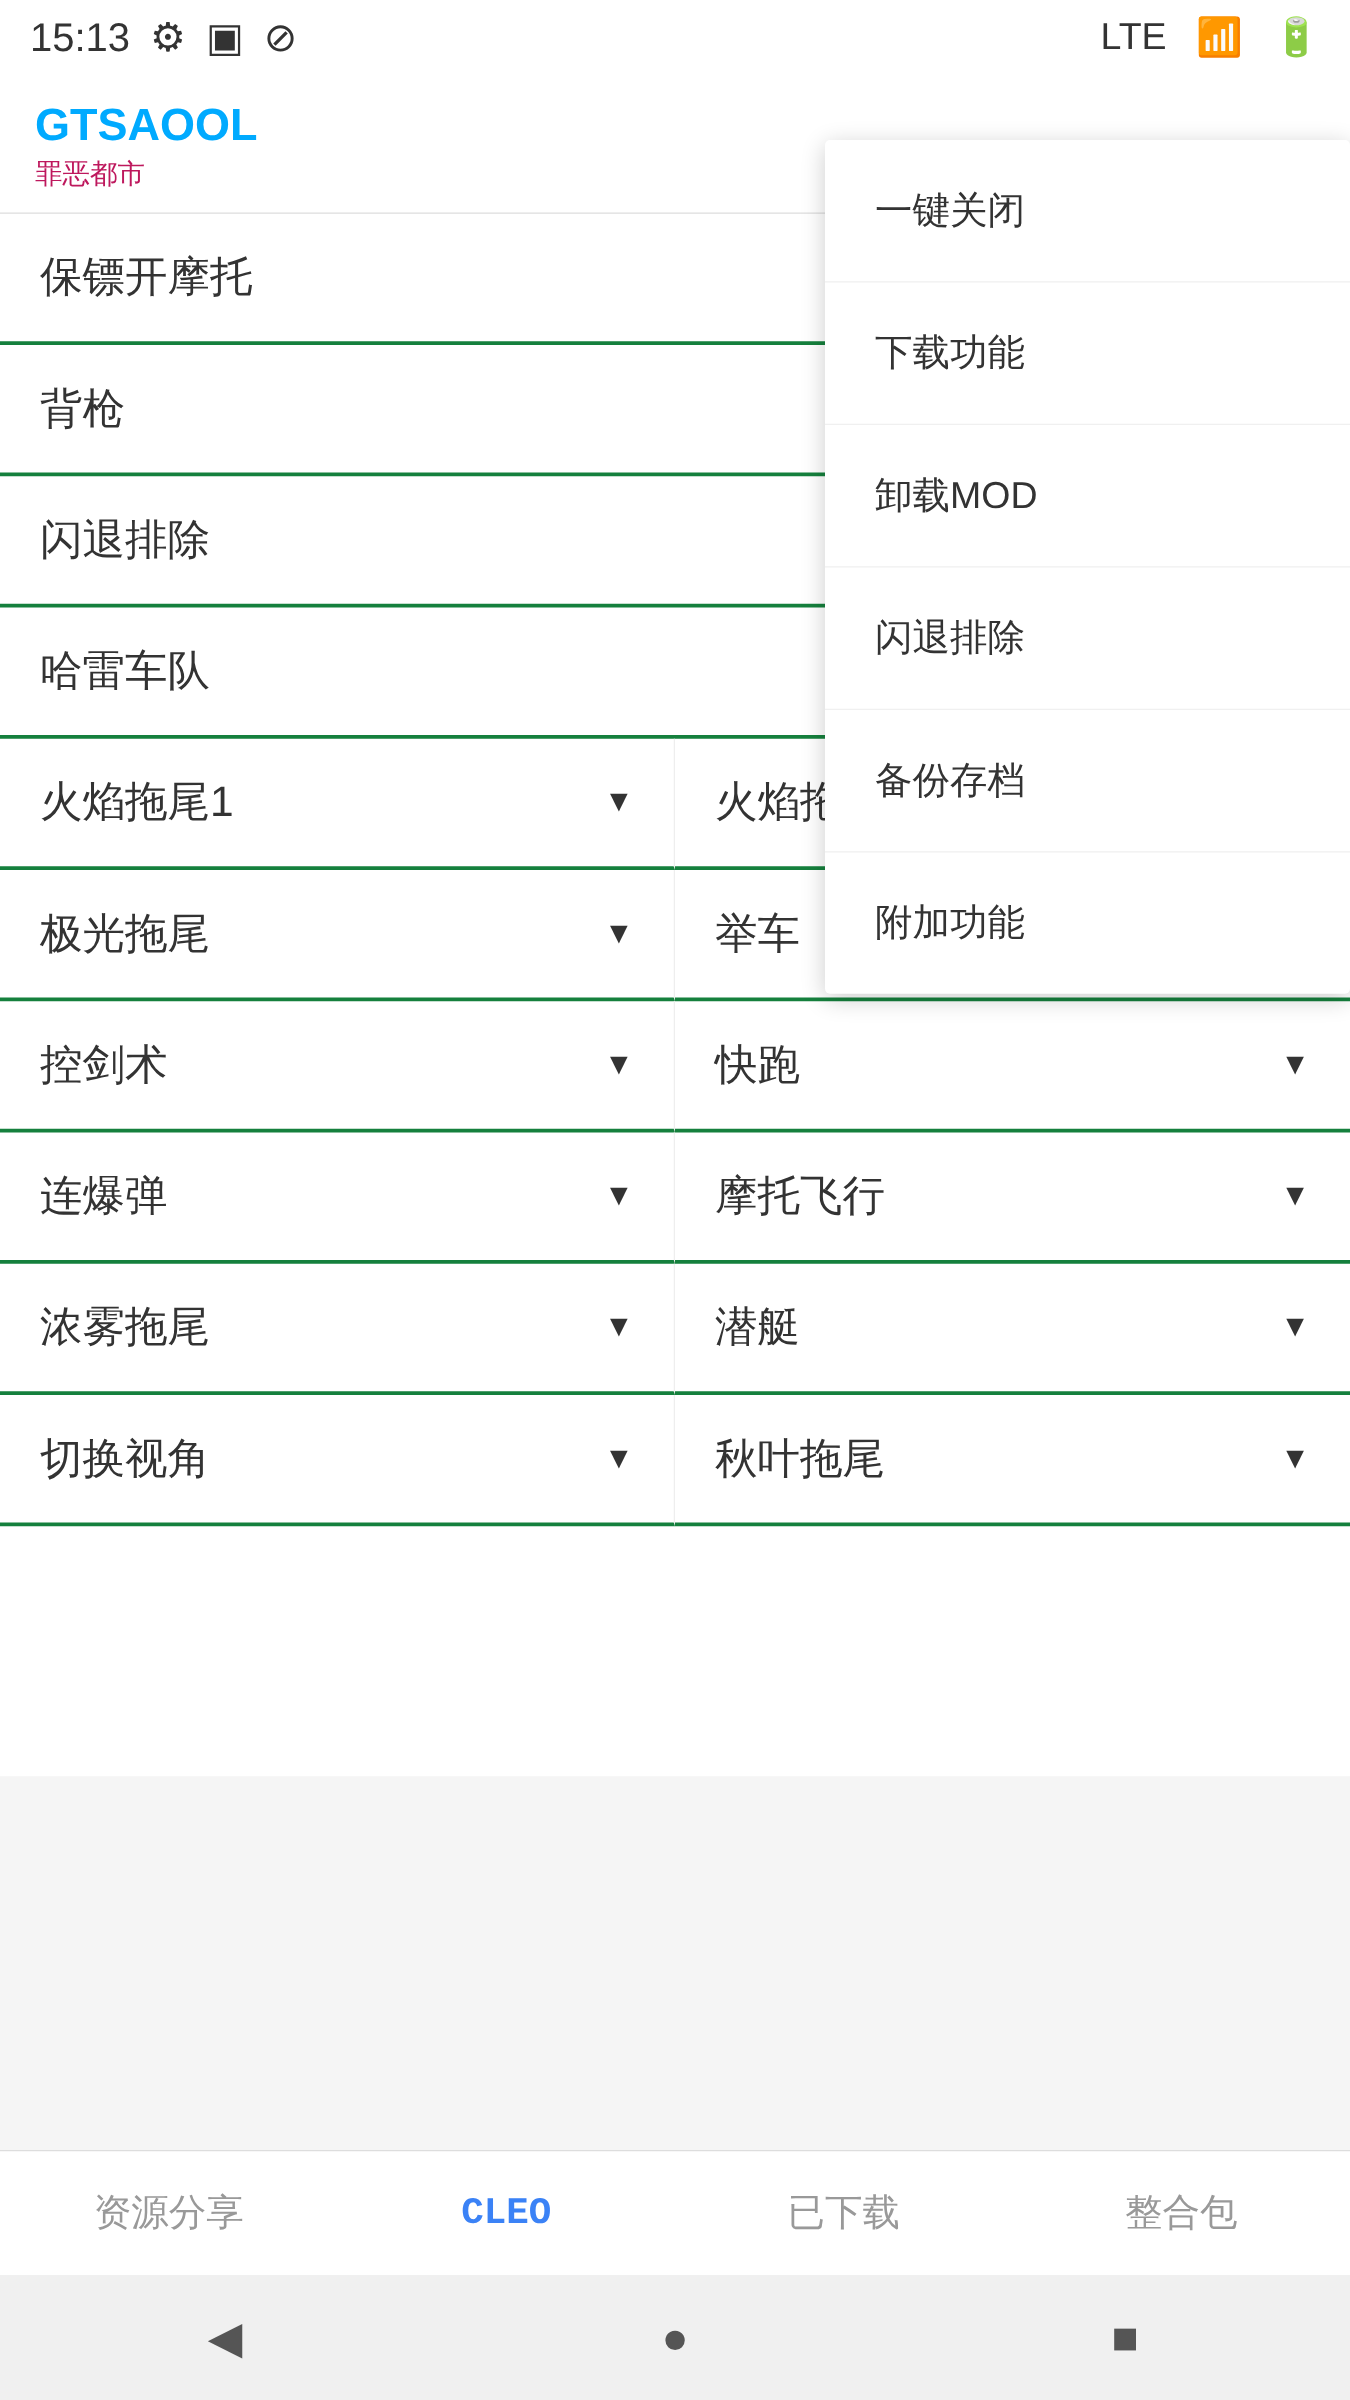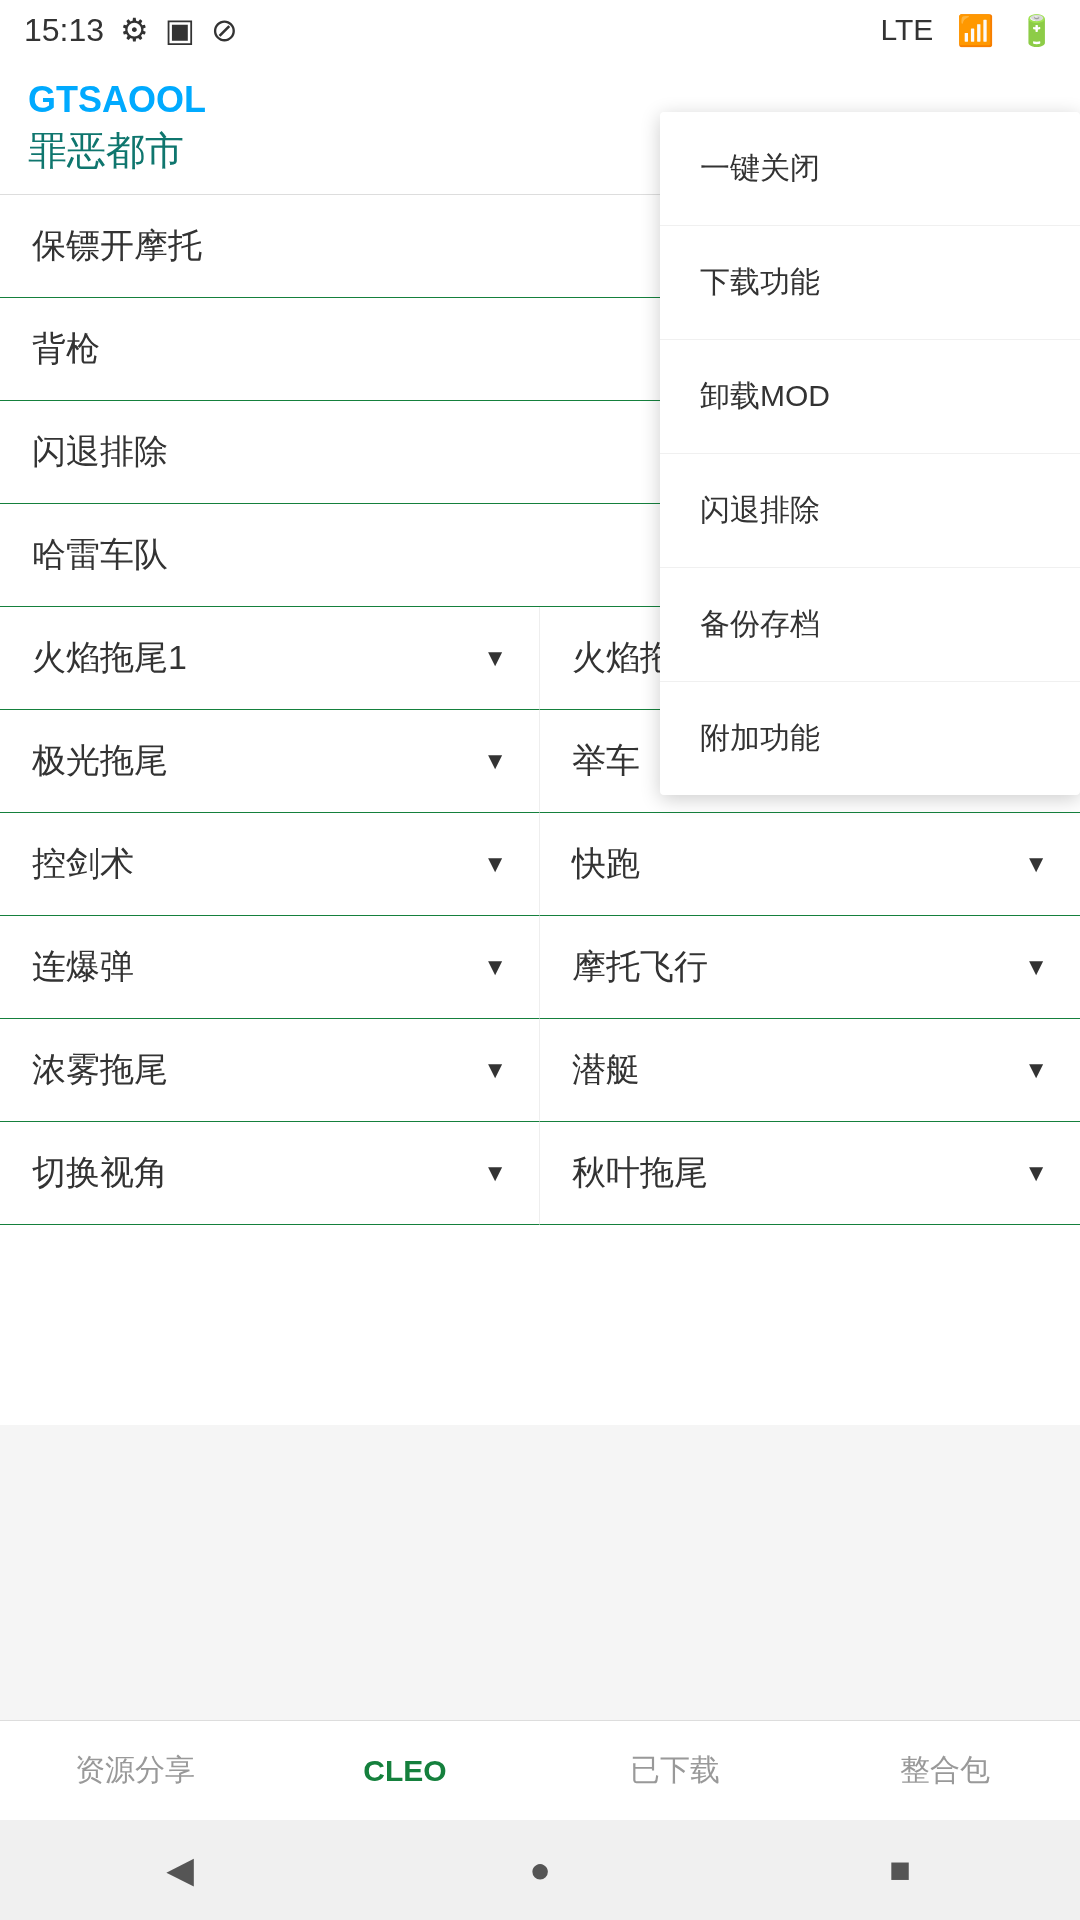--- a/index.html
+++ b/index.html
@@ -45,38 +45,38 @@
       padding: 20px 28px 16px 28px;
       border-bottom: 1px solid #ddd;
     }
     .app-title {
       font-size: 36px;
       font-weight: 700;
       color: #00aaff;
       line-height: 1.1;
     }
     .app-subtitle {
-      font-size: 39px;
-      color: #0f766e;
+      font-size: 22px;
+      color: #be185d;
       margin-top: 4px;
     }
 
     
     .main-content {
       background: #fff;
       padding: 0;
     }
 
     
     .list-item {
       display: flex;
       align-items: center;
       justify-content: space-between;
       padding: 28px 32px;
-      border-bottom: 1px solid #15803d;
+      border-bottom: 3px solid #15803d;
       font-size: 34px;
       color: #333;
     }
     .list-item .arrow {
       font-size: 24px;
       color: #333;
     }
 
     
     .two-col-grid {
@@ -106,22 +106,23 @@
       flex: 1;
       display: flex;
       align-items: center;
       justify-content: center;
       font-size: 30px;
       color: #999;
       cursor: pointer;
       height: 100%;
     }
     .tab-item.active {
-      color: #15803d;
+      color: #3b82f6;
       font-weight: 700;
+      font-family: Liberation Mono, monospace;
     }
 
     
     .nav-bar {
       position: fixed;
       bottom: 0;
       left: 0;
       width: 1080px;
       height: 100px;
       background: #f0f0f0;

